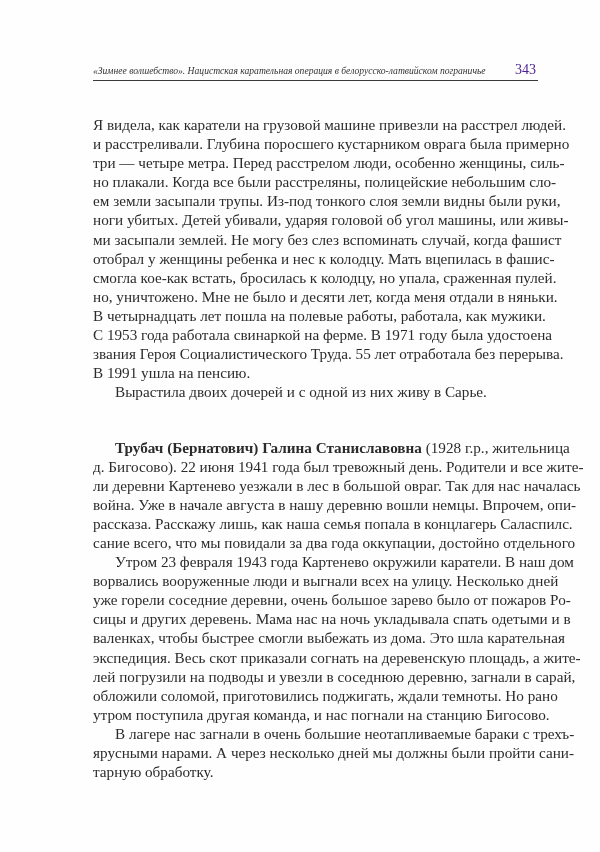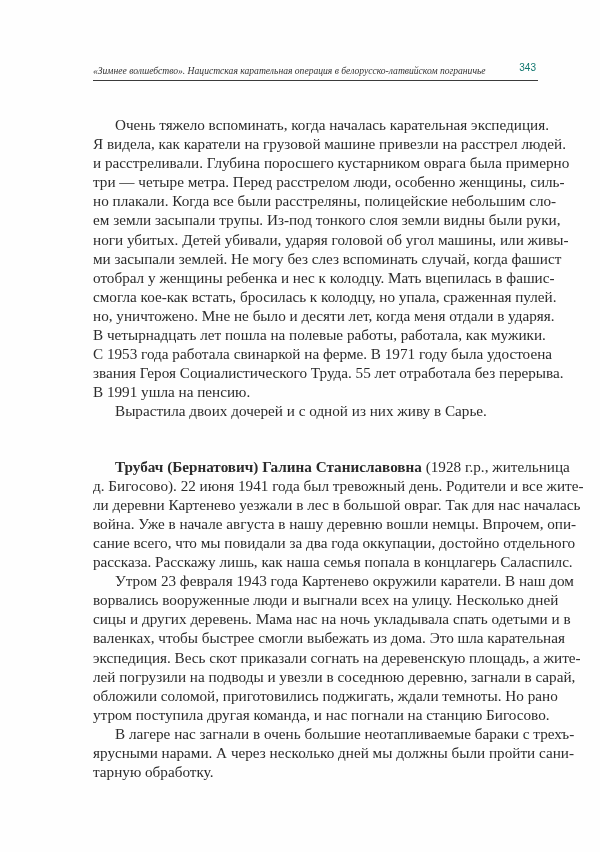--- a/index.html
+++ b/index.html
@@ -11,21 +11,21 @@
     .running-head {
       position: absolute; left: 93px; top: 62px; width: 445px; height: 16px;
     }
     .running-title {
       position: absolute; left: 0; top: 3px;
       font-family: "Liberation Serif", serif; font-style: italic; font-size: 9.6px; color: #333;
       white-space: nowrap;
     }
     .page-number {
       position: absolute; right: 2px; top: 0px;
-      font-family: Liberation Sans, sans-serif; font-size: 10px; color: #0f766e;
+      font-family: Liberation Serif, serif; font-size: 14px; color: #4c1d95;
     }
     .head-rule { position: absolute; left: 93px; top: 80px; width: 445px; height: 1px; background: #3a3a3a; }
     .body-text {
       position: absolute; left: 93px; top: 115px; width: 445px;
       font-family: "Liberation Serif", serif; font-size: 15.2px; line-height: 19.1px;
     }
     .line {
       display: block; height: 19.1px; white-space: nowrap;
       text-align: justify; text-align-last: justify; overflow: visible;
     }
@@ -41,59 +41,59 @@
 
   <div class="running-head">
     <span class="running-title">«Зимнее волшебство». Нацистская карательная операция в белорусско-латвийском пограничье</span>
     <span class="page-number">343</span>
   </div>
   <div class="head-rule"></div>
 
   <div class="body-text">
 
     <div>
-      <span class="line indent">Очень тяжело вспоминать, когда началась карательная экспедиция.</span>
       <span class="line">Я видела, как каратели на грузовой машине привезли на расстрел людей.</span>
       <span class="line">и расстреливали. Глубина поросшего кустарником оврага была примерно</span>
       <span class="line">три — четыре метра. Перед расстрелом люди, особенно женщины, силь-</span>
       <span class="line">но плакали. Когда все были расстреляны, полицейские небольшим сло-</span>
       <span class="line">ем земли засыпали трупы. Из-под тонкого слоя земли видны были руки,</span>
       <span class="line">ноги убитых. Детей убивали, ударяя головой об угол машины, или живы-</span>
       <span class="line">ми засыпали землей. Не могу без слез вспоминать случай, когда фашист</span>
       <span class="line">отобрал у женщины ребенка и нес к колодцу. Мать вцепилась в фашис-</span>
       <span class="line last">смогла кое-как встать, бросилась к колодцу, но упала, сраженная пулей.</span>
     </div>
 
     <div>
-      <span class="line">но, уничтожено. Мне не было и десяти лет, когда меня отдали в ударяя.</span>
+      <span class="line">но, уничтожено. Мне не было и десяти лет, когда меня отдали в няньки.</span>
       <span class="line">В четырнадцать лет пошла на полевые работы, работала, как мужики.</span>
       <span class="line">С 1953 года работала свинаркой на ферме. В 1971 году была удостоена</span>
       <span class="line">звания Героя Социалистического Труда. 55 лет отработала без перерыва.</span>
       <span class="line last">В 1991 ушла на пенсию.</span>
     </div>
 
     <div>
       <span class="line indent last">Вырастила двоих дочерей и с одной из них живу в Сарье.</span>
     </div>
 
     <div class="line"></div>
     <div class="gap"></div>
 
     <div>
       <span class="line indent"><b>Трубач (Бернатович) Галина Станиславовна</b><span> (1928 г.р., жительница</span></span>
       <span class="line">д. Бигосово). 22 июня 1941 года был тревожный день. Родители и все жите-</span>
       <span class="line">ли деревни Картенево уезжали в лес в большой овраг. Так для нас началась</span>
       <span class="line">война. Уже в начале августа в нашу деревню вошли немцы. Впрочем, опи-</span>
+      <span class="line last">рассказа. Расскажу лишь, как наша семья попала в концлагерь Саласпилс.</span>
       <span class="line">сание всего, что мы повидали за два года оккупации, достойно отдельного</span>
-      <span class="line last">рассказа. Расскажу лишь, как наша семья попала в концлагерь Саласпилс.</span>
     </div>
 
     <div>
       <span class="line indent">Утром 23 февраля 1943 года Картенево окружили каратели. В наш дом</span>
       <span class="line">ворвались вооруженные люди и выгнали всех на улицу. Несколько дней</span>
+      <span class="line">уже горели соседние деревни, очень большое зарево было от пожаров Ро-</span>
       <span class="line">сицы и других деревень. Мама нас на ночь укладывала спать одетыми и в</span>
       <span class="line">валенках, чтобы быстрее смогли выбежать из дома. Это шла карательная</span>
       <span class="line">экспедиция. Весь скот приказали согнать на деревенскую площадь, а жите-</span>
       <span class="line">лей погрузили на подводы и увезли в соседнюю деревню, загнали в сарай,</span>
       <span class="line">обложили соломой, приготовились поджигать, ждали темноты. Но рано</span>
       <span class="line last">утром поступила другая команда, и нас погнали на станцию Бигосово.</span>
     </div>
 
     <div>
       <span class="line indent">В лагере нас загнали в очень большие неотапливаемые бараки с трехъ-</span>

